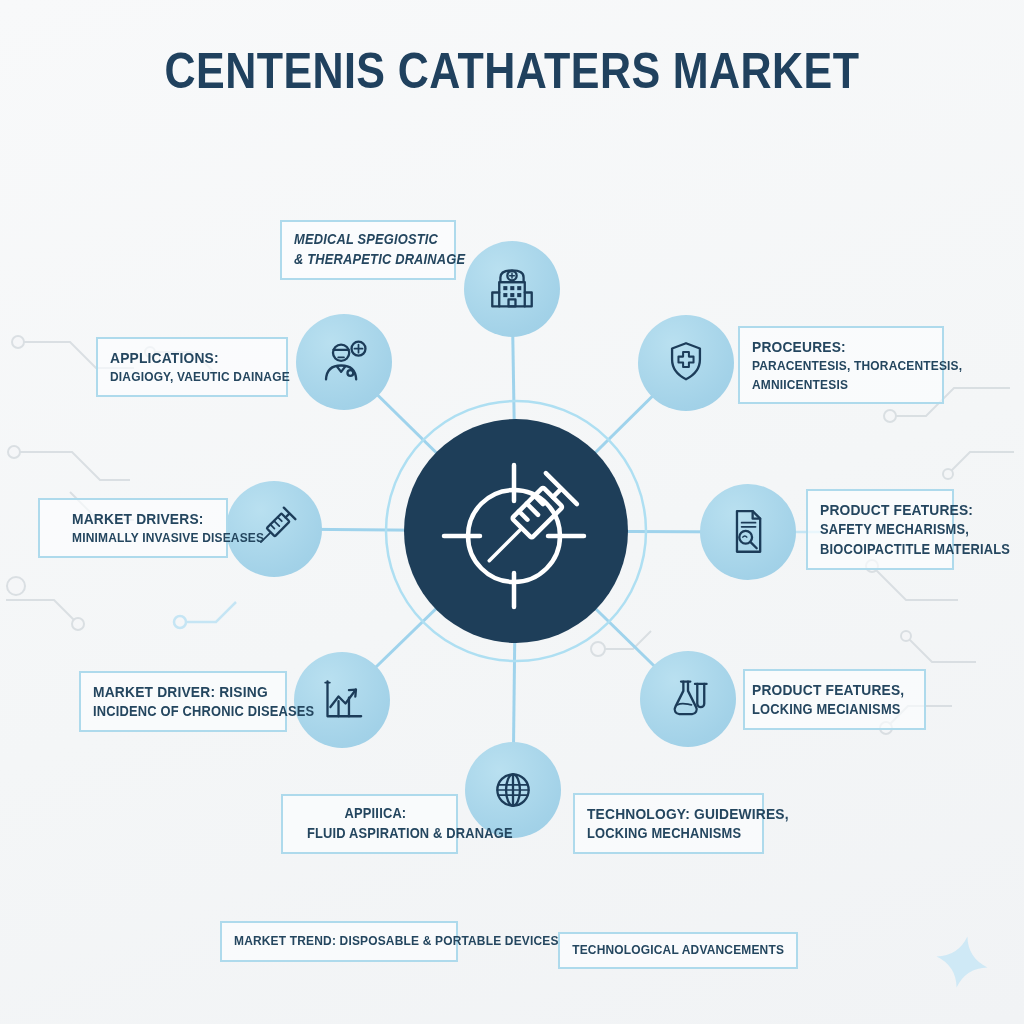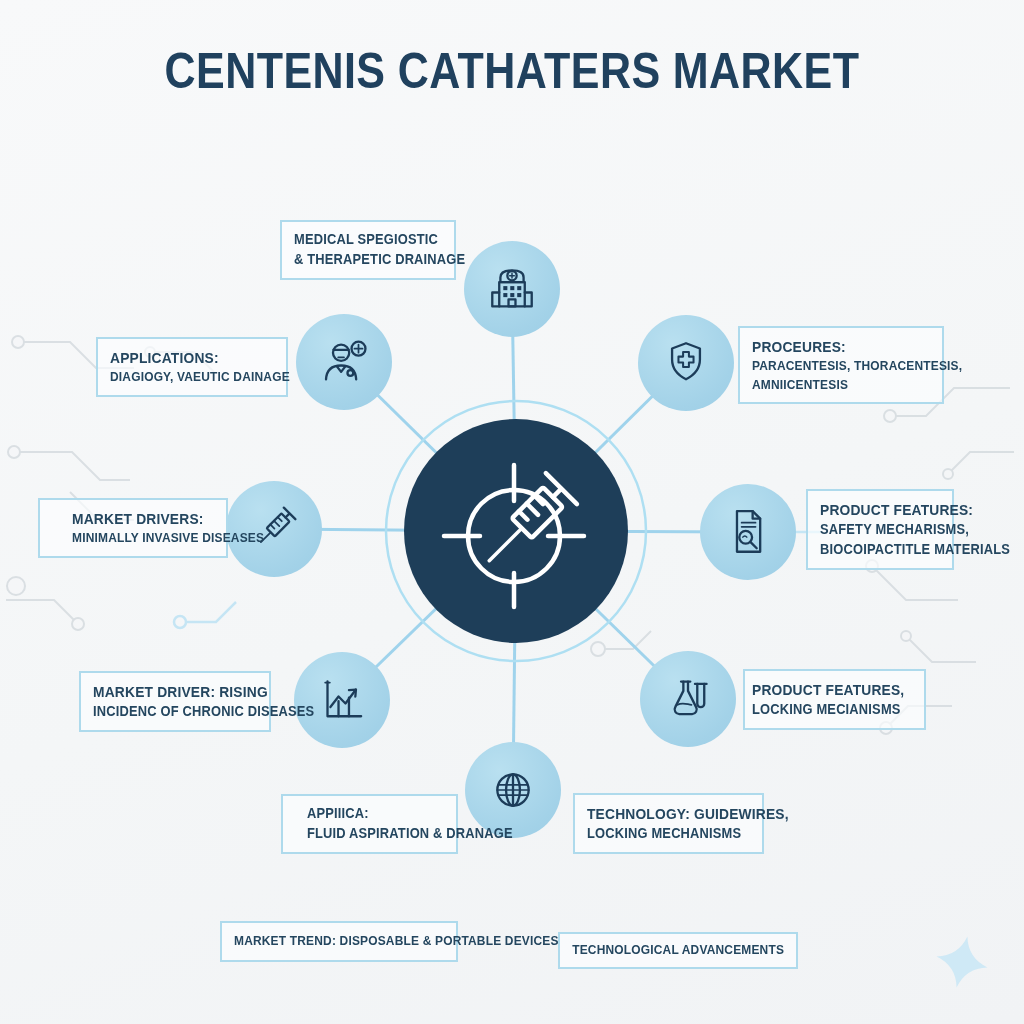--- a/index.html
+++ b/index.html
@@ -33,28 +33,28 @@
   .n-bottom       { left:465px; top:742px; }
   .box {
     position:absolute; box-sizing:border-box;
     border:2px solid #aedaec; background:rgba(252,254,255,.66);
     padding:8px 12px; color:#24465f; font-weight:700;
   }
   .box .ln { white-space:nowrap; transform:scaleX(.92); transform-origin:0 50%; line-height:1.42; letter-spacing:.2px; }
   .box .lg { font-size:15px; }
   .box .md { font-size:14px; }
   .box .sm { font-size:13px; }
-  .b-medical       { left:280px; top:220px; width:176px; }
+  .b-medical       { left:280px; top:220px; width:176px;font-style:italic; }
   .b-applications  { left:96px;  top:337px; width:192px; }
   .b-procedures    { left:738px; top:326px; width:206px; }
   .b-drivers       { left:38px;  top:498px; width:190px;padding-left:32px; }
   .b-features      { left:806px; top:489px; width:148px; }
-  .b-driver2       { left:79px;  top:671px; width:192px; }
+  .b-driver2       { left:79px;  top:671px; width:208px; }
   .b-features2     { left:743px; top:669px; width:183px;padding-left:7px; }
-  .b-appiica       { left:281px; top:794px; width:177px; text-align:left; }
+  .b-appiica       { left:281px; top:794px; width:177px; text-align:center; }
   .b-appiica .ln   { transform-origin:100% 50%; }
   .b-technology    { left:573px; top:793px; width:191px; }
   .b-trend         { left:220px; top:921px; width:238px; height:41px; display:flex; align-items:center; }
   .b-advancements  { left:558px; top:932px; width:240px; height:37px; display:flex; align-items:center; justify-content:center; text-align:center; }
   .b-advancements .ln { transform-origin:50% 50%; }
 </style>
 </head>
 <body>
 
 <div class="canvas">

